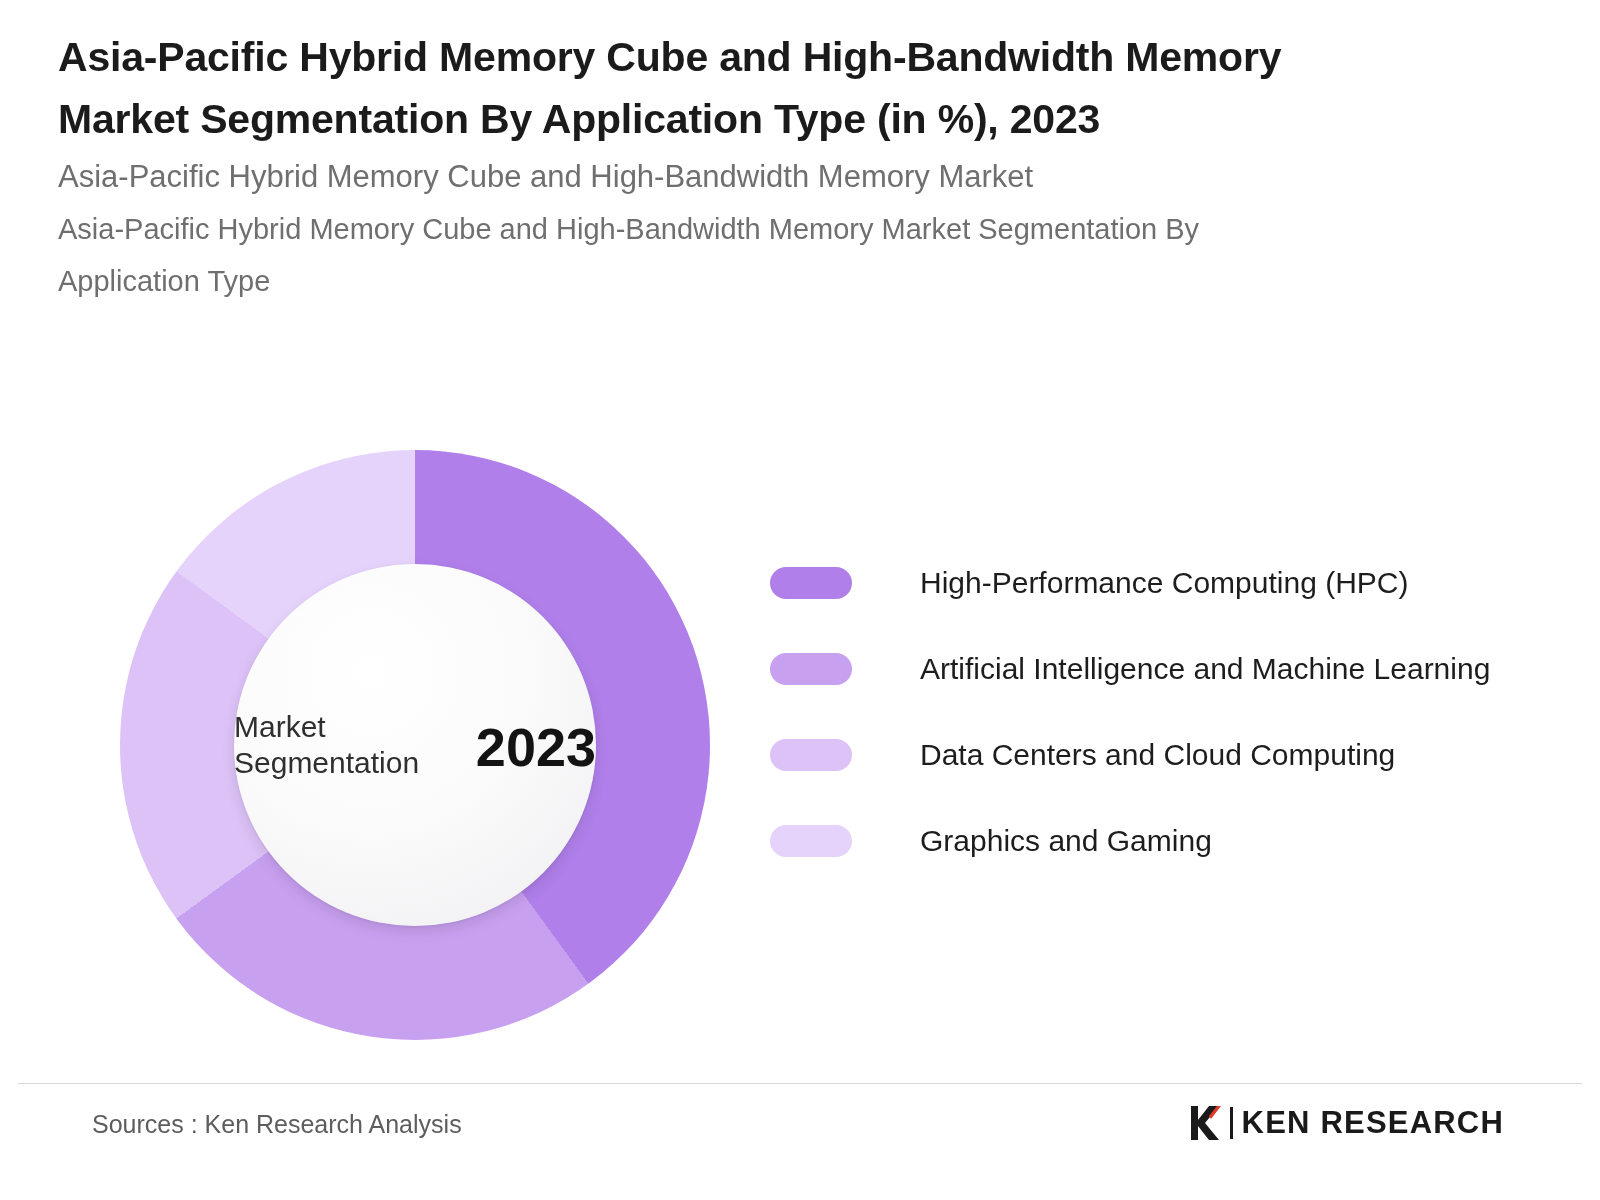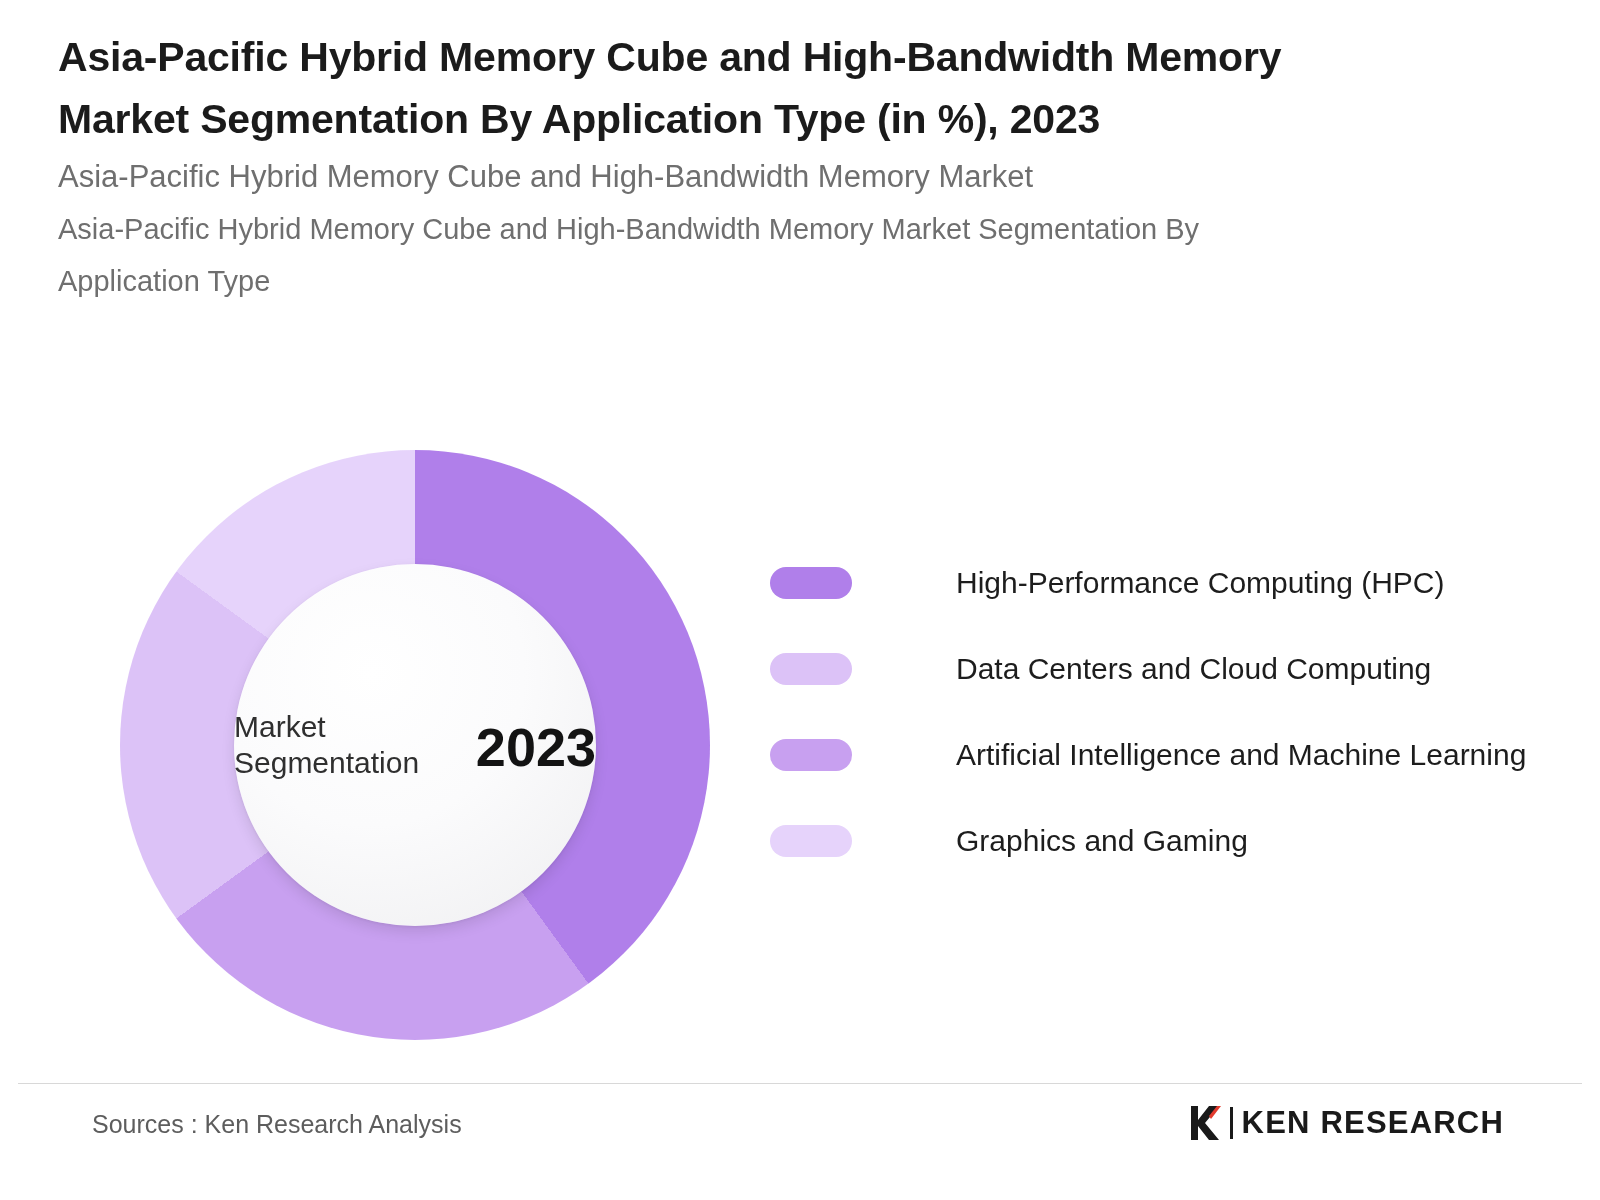--- a/index.html
+++ b/index.html
@@ -117,21 +117,21 @@
     align-items: center;
     height: 86px;
   }
   .legend-swatch {
     width: 82px;
     height: 32px;
     border-radius: 16px;
     flex: 0 0 auto;
   }
   .legend-label {
-    margin-left: 104px;
+    margin-left: 68px;
     font-size: 30px;
     color: #1d1d1d;
     white-space: nowrap;
   }
 
   
   .footer-rule {
     position: absolute;
     left: 18px;
     right: 18px;
@@ -201,26 +201,26 @@
         <div class="hole-value">2023</div>
       </div>
     </div>
 
     <div class="legend" id="legend">
         <div class="legend-item">
           <span class="legend-swatch" style="background: rgb(176, 127, 234);"></span>
           <span class="legend-label">High-Performance Computing (HPC)</span>
         </div>
         <div class="legend-item">
+          <span class="legend-swatch" style="background: rgb(200, 160, 240);"></span>
+          <span class="legend-label">Artificial Intelligence and Machine Learning</span>
+        </div>
+        <div class="legend-item">
           <span class="legend-swatch" style="background: rgb(220, 194, 247);"></span>
           <span class="legend-label">Data Centers and Cloud Computing</span>
-        </div>
-        <div class="legend-item">
-          <span class="legend-swatch" style="background: rgb(200, 160, 240);"></span>
-          <span class="legend-label">Artificial Intelligence and Machine Learning</span>
         </div>
         <div class="legend-item">
           <span class="legend-swatch" style="background: rgb(230, 211, 251);"></span>
           <span class="legend-label">Graphics and Gaming</span>
         </div>
       </div>
 
   </div>
 
   <div class="footer-rule"></div>

